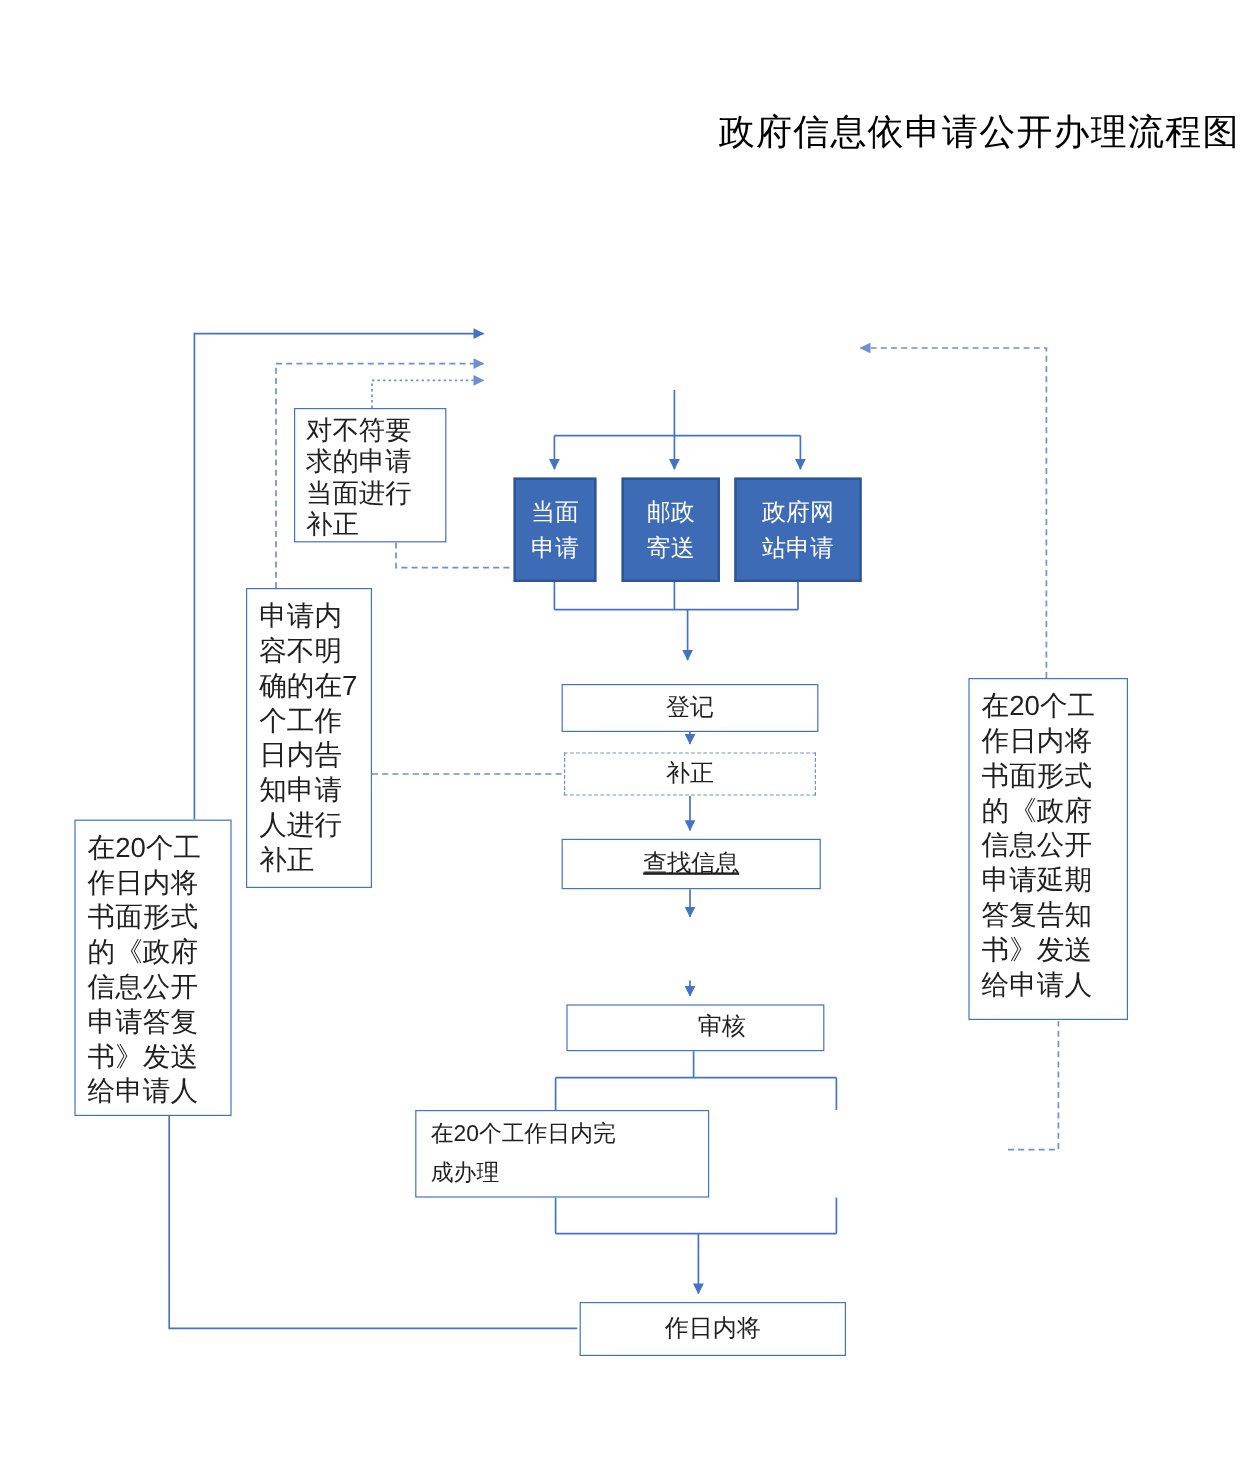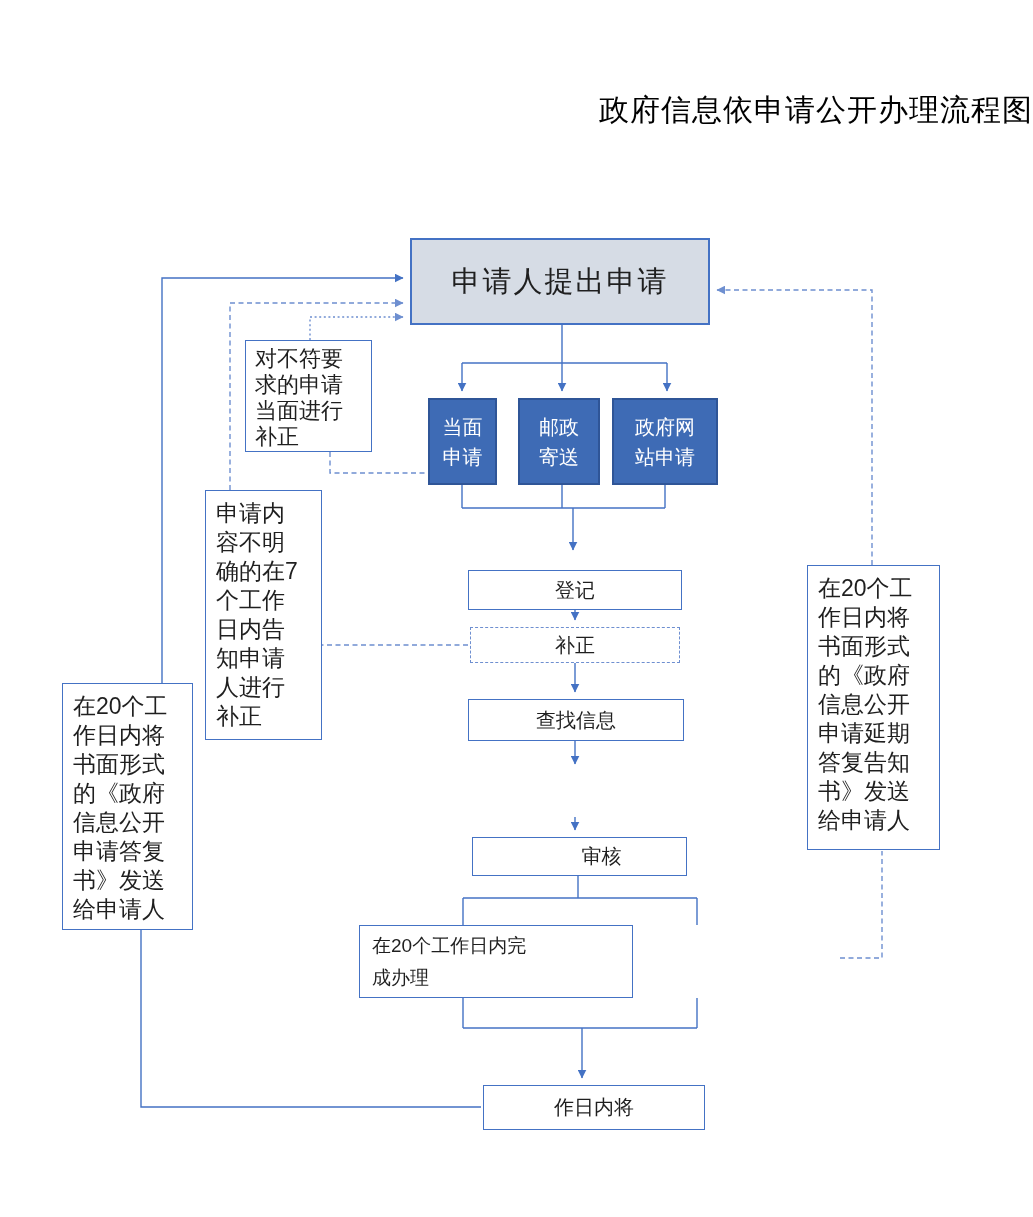--- a/index.html
+++ b/index.html
@@ -85,44 +85,43 @@
     <path class="s" d="M162,683 V278 H403" marker-end="url(#ah)"></path>
 
     <path class="d" d="M230,490 V303 H403" marker-end="url(#ahd)"></path>
     <path class="d dots" d="M310,340 V317 H403" marker-end="url(#ahd)"></path>
     <path class="d" d="M330,452 V473 H425"></path>
     <path class="d" d="M310,645 H468"></path>
     <path class="d" d="M872,565 V290 H717" marker-end="url(#ahd)"></path>
     <path class="d" d="M840,958 H882 V851"></path>
   </svg>
 
-  <div class="node gray" style="left:410px;top:238px;width:300px;height:87px;">申请人提出申请</div>
 
   <div class="node blue" style="left:518px;top:398px;width:82px;height:87px;">邮政
 寄送</div>
   <div class="node blue" style="left:428px;top:398px;width:69px;height:87px;">当面
 申请</div>
   <div class="node blue" style="left:612px;top:398px;width:106px;height:87px;">政府网
 站申请</div>
 
   <div class="node" style="left:468px;top:570px;width:214px;height:40px;">登记</div>
   <div class="node dashed" style="left:470px;top:627px;width:210px;height:36px;">补正</div>
-  <div class="node" style="left:468px;top:699px;width:216px;height:42px;">查找信息</div>
+  <div class="node" style="left:468px;top:699px;width:216px;height:42px;text-decoration:underline;">查找信息</div>
   <div class="node" style="left:472px;top:837px;width:215px;height:39px;padding-left:44px;">审核</div>
 
-  <div class="node wide-left" style="left:359px;top:925px;width:274px;height:73px;">在20个工作日内完
+  <div class="node wide-left" style="left:346px;top:925px;width:245px;height:73px;">在20个工作日内完
 成办理</div>
 
   <div class="node" style="left:483px;top:1085px;width:222px;height:45px;">作日内将</div>
 
   <div class="node side compact" style="left:245px;top:340px;width:127px;height:112px;">对不符要
 求的申请
 当面进行
 补正</div>
-  <div class="node side" style="left:205px;top:490px;width:117px;height:250px;">申请内
+  <div class="node side" style="left:205px;top:490px;width:105px;height:250px;">申请内
 容不明
 确的在7
 个工作
 日内告
 知申请
 人进行
 补正</div>
   <div class="node side" style="left:62px;top:683px;width:131px;height:247px;">在20个工
 作日内将
 书面形式

